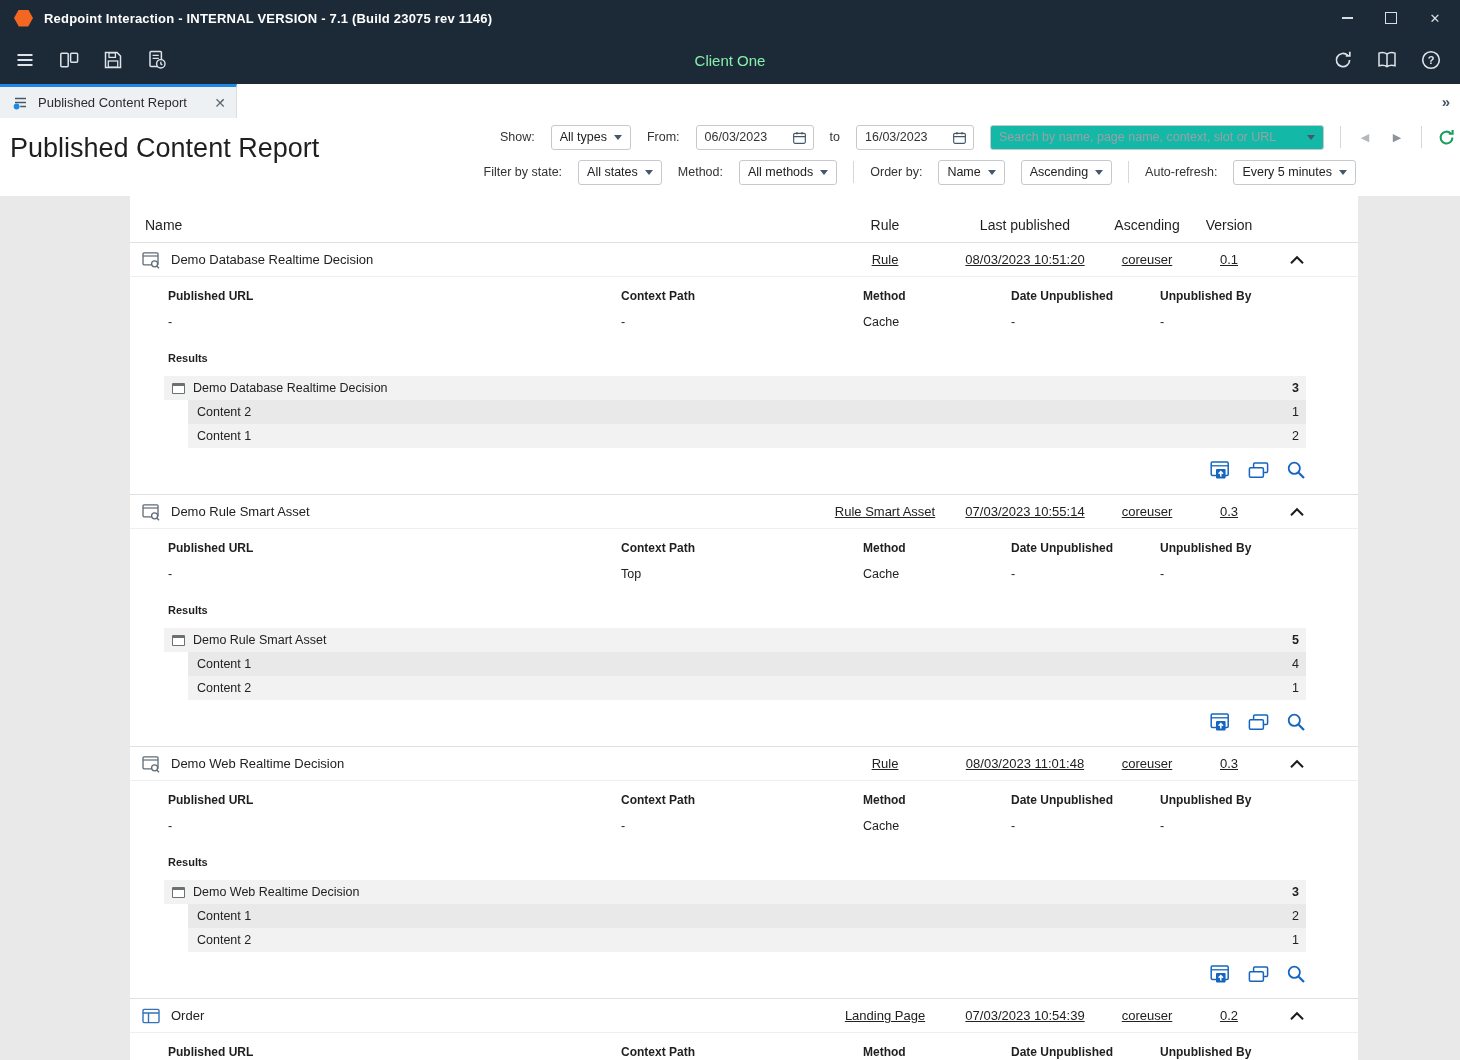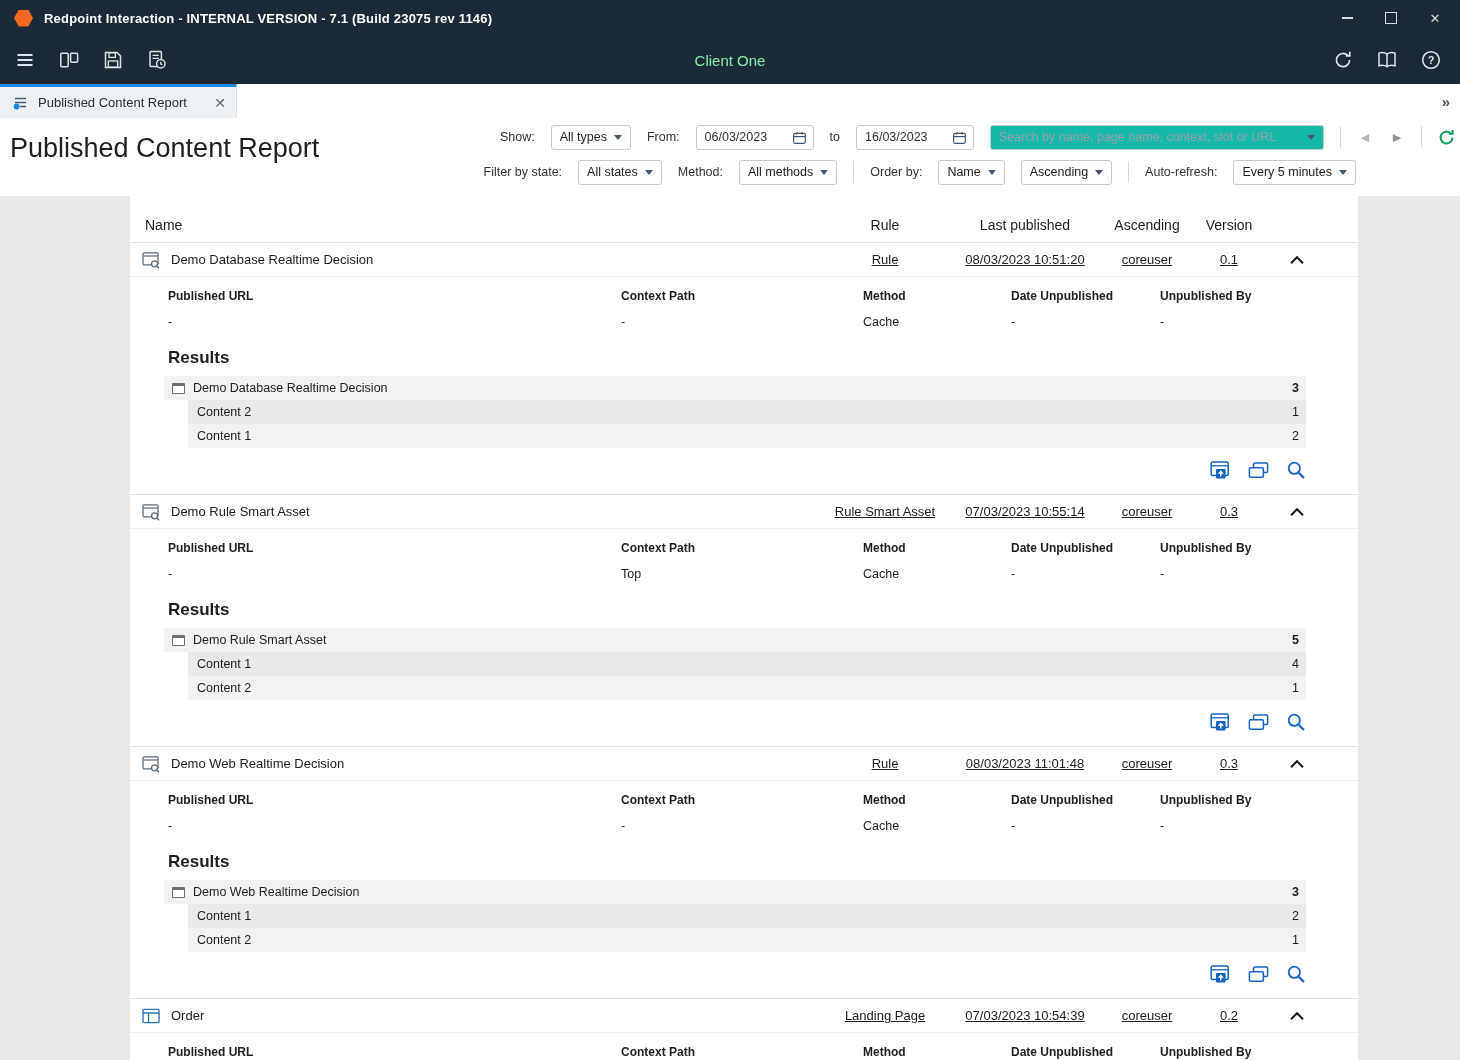--- a/index.html
+++ b/index.html
@@ -67,21 +67,21 @@
   .entry-head { height:34px; border-bottom:1px solid #efefef; }
   .name-cell { display:flex; align-items:center; gap:11px; padding-left:12px; font-size:13px; cursor:pointer; }
   .cell.c { text-align:center; font-size:13px;text-decoration:underline; }
   .chev-cell { display:flex; justify-content:center; padding-right:28px; }
 
   .details { margin:10px 0 0 38px; }
   .detail-grid { display:grid; grid-template-columns:453px 242px 148px 149px 1fr; }
   .detail-labels > div { font-size:12px; font-weight:700; color:#1f1f1f; line-height:18px; }
   .detail-values > div { font-size:12.5px; color:#222; line-height:18px; margin-top:8px; }
 
-  .results-label { margin:18px 0 0 38px; font-size:17px; font-weight:700; color:#1f1f1f; line-height:18px; }
+  .results-label { margin:18px 0 0 38px; font-size:11px; font-weight:700; color:#1f1f1f; line-height:18px; }
   .results-rows { margin-top:9px; }
   .res-row { height:24px; display:flex; align-items:center; font-size:12.5px; margin-right:52px; background:#f2f2f2; }
   .res-row.alt { background:#e9e9e9; }
   .res-parent { margin-left:34px; padding-left:8px; gap:8px; }
   .res-child { margin-left:58px; padding-left:9px; }
   .res-ico { width:13px; height:11px; border:1px solid #6b7075; border-top-width:3px; border-radius:1px; background:#fff; flex:0 0 auto; }
   .res-count { margin-left:auto; padding-right:7px; }
   .res-parent .res-count { font-weight:700; }
 
   .entry-actions { display:flex; justify-content:flex-end; align-items:center; gap:17px; padding:12px 52px 14px 0; }

